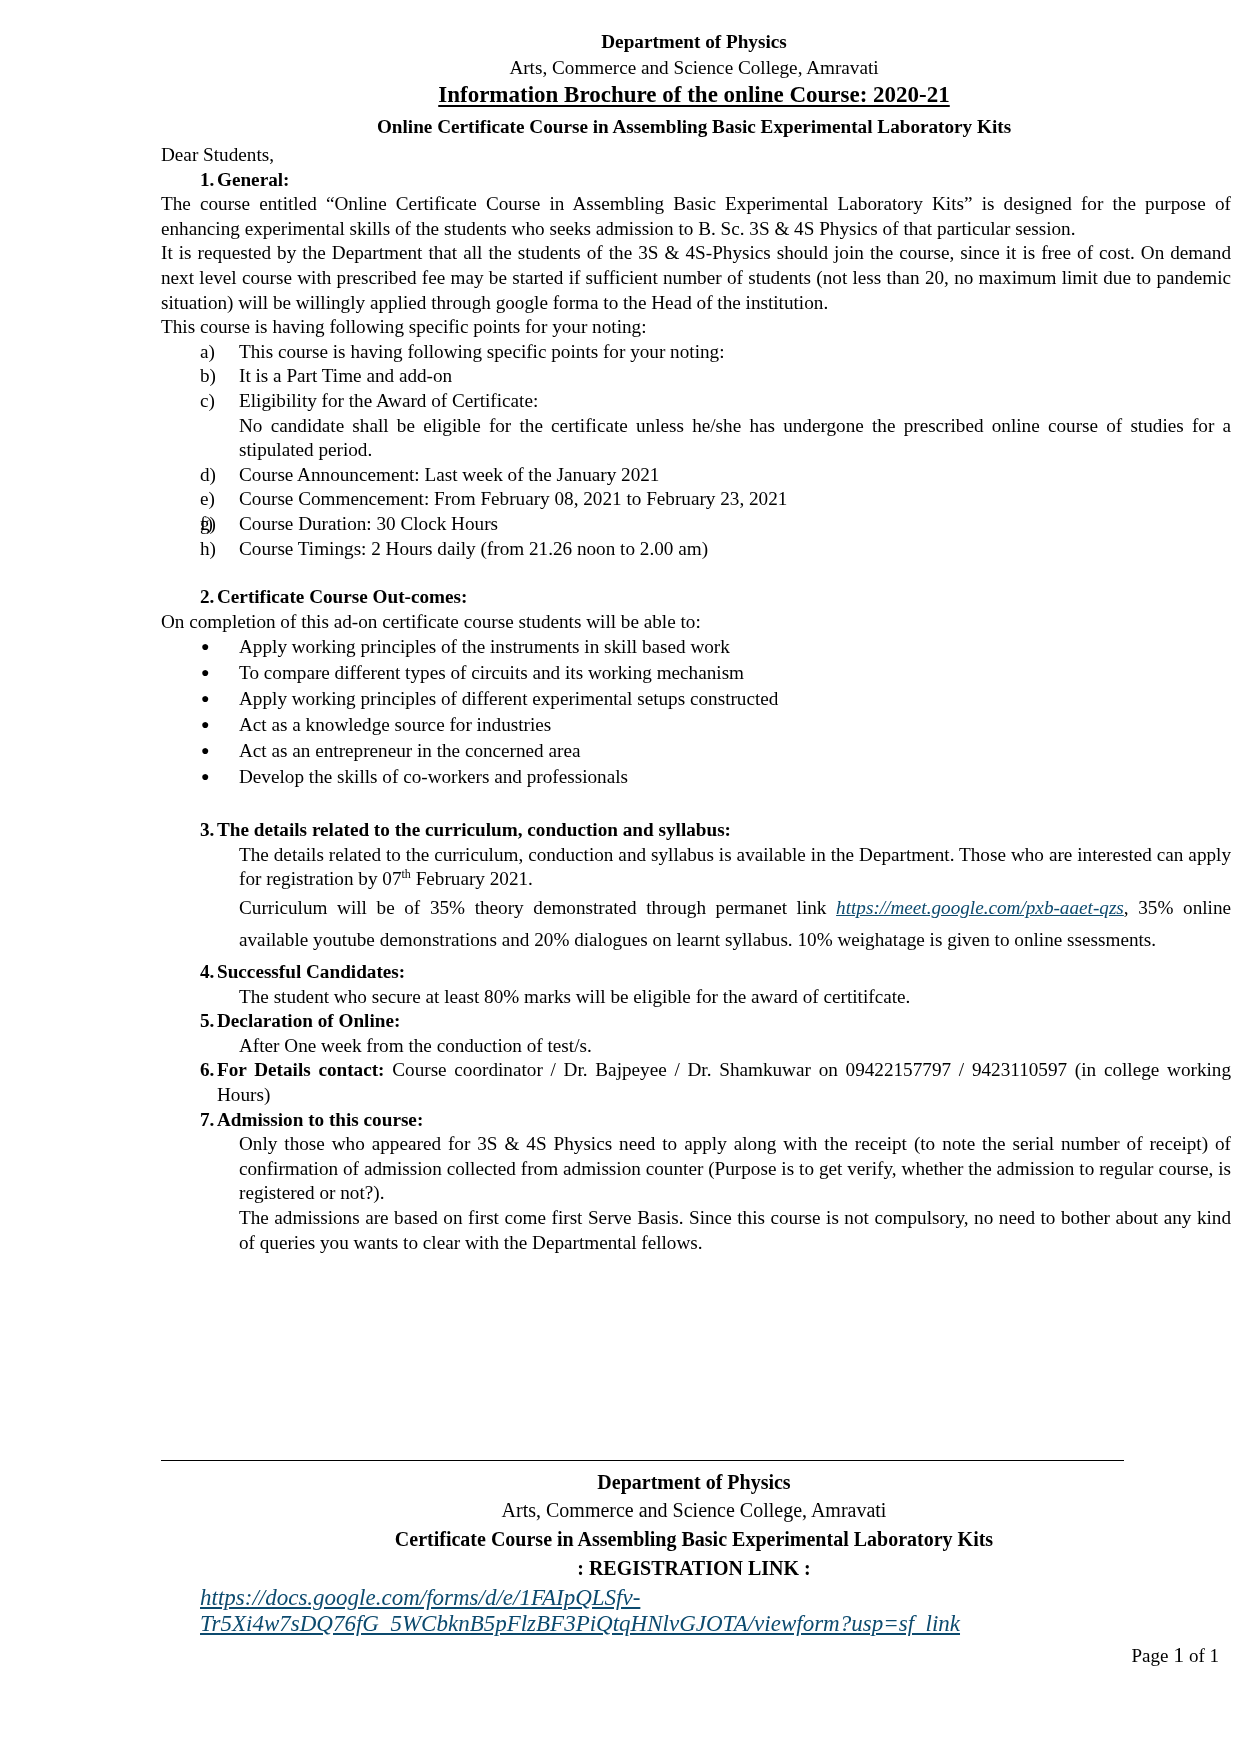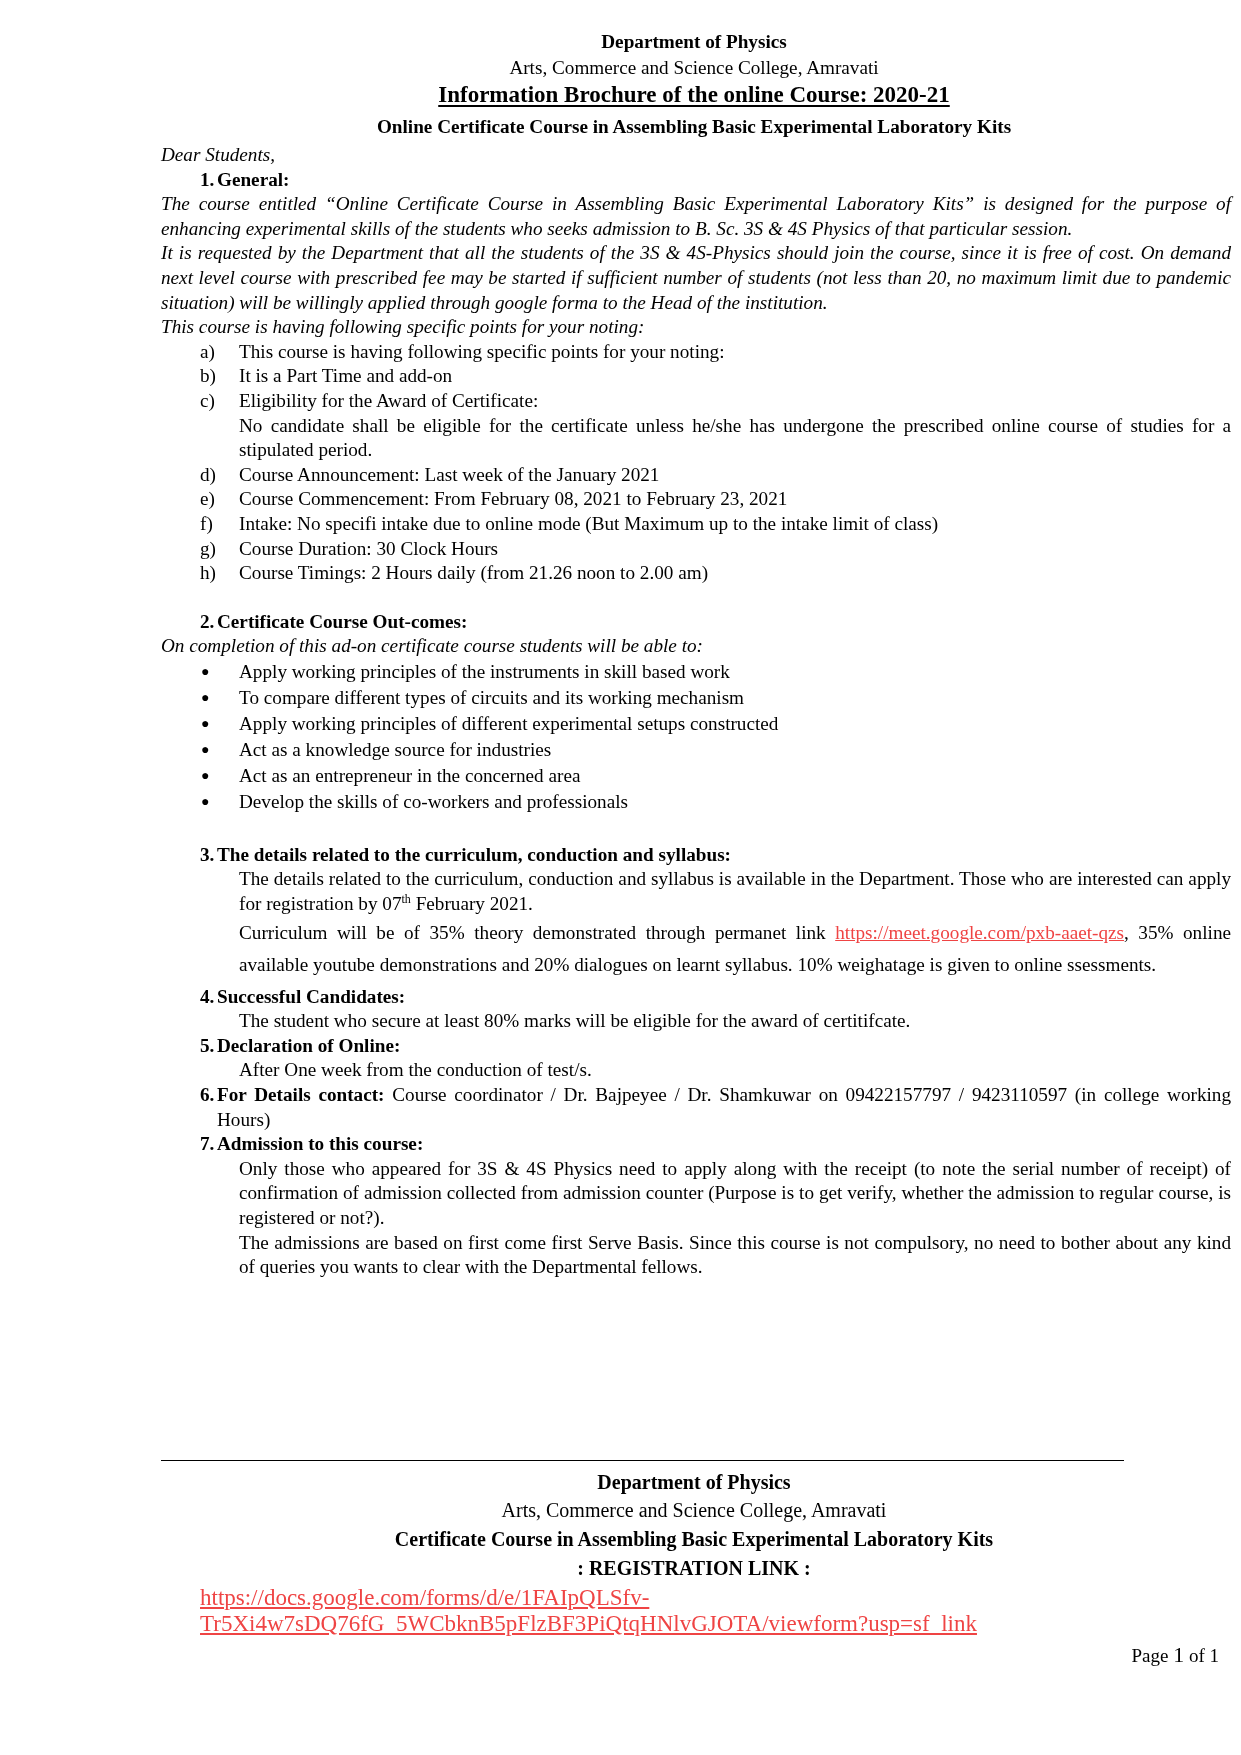--- a/index.html
+++ b/index.html
@@ -27,21 +27,21 @@
     .hdr-dept { position: absolute; left: 0; width: 1300px; top: 30px; text-align: center; font-weight: bold; }
     .hdr-college { position: absolute; left: 0; width: 1300px; top: 56px; text-align: center; }
     .hdr-title { position: absolute; left: 0; width: 1300px; top: 83px; text-align: center; font-weight: bold; font-size: 23px; text-decoration: underline; text-decoration-thickness: 2px; text-underline-offset: 3px; }
     .hdr-subtitle { position: absolute; left: 0; width: 1300px; top: 115px; text-align: center; font-weight: bold; }
 
     .body-block {
       position: absolute;
       left: 117px;
       width: 1070px;
     }
-    .para { margin: 0; text-align: justify; font-style: italic; }
+    .para { margin: 0; text-align: justify; }
 
     .num-head {
       position: relative;
       padding-left: 56px;
       font-weight: bold;
     }
     .num-head .num {
       position: absolute;
       left: 39px;
       top: 0;
@@ -61,23 +61,24 @@
       position: relative;
       padding-left: 78px;
     }
     .bullet-item .mark {
       position: absolute;
       left: 40px;
       top: 0;
       font-size: 14px;
     }
     .link {
-      color: #ef4444;
+      color: #0c4a6e;
       text-decoration: underline;
       cursor: pointer;
+      font-style: italic;
     }
     .sup { font-size: 12px; vertical-align: super; line-height: 0; }
     .gap-sm { height: 4px; }
     .divider {
       position: absolute;
       left: 117px;
       width: 963px;
       top: 1460px;
       height: 0;
       border-top: 1.2px solid #000;
@@ -134,21 +135,20 @@
     <div class="alpha-item">
       <span class="mark">d)</span>
       <span>Course Announcement: Last week of the January 2021</span>
     </div>
     <div class="alpha-item">
       <span class="mark">e)</span>
       <span>Course Commencement: From February 08, 2021 to February 23, 2021</span>
     </div>
     <div class="alpha-item">
       <span class="mark">f)</span>
-      <span>Intake: No specifi intake due to online mode (But Maximum up to the intake limit of class)</span>
     </div>
     <div class="alpha-item">
       <span class="mark">g)</span>
       <span>Course Duration: 30 Clock Hours</span>
     </div>
     <div class="alpha-item">
       <span class="mark">h)</span>
       <span>Course Timings: 2 Hours daily (from 21.26 noon to 2.00 am)</span>
     </div>
 

